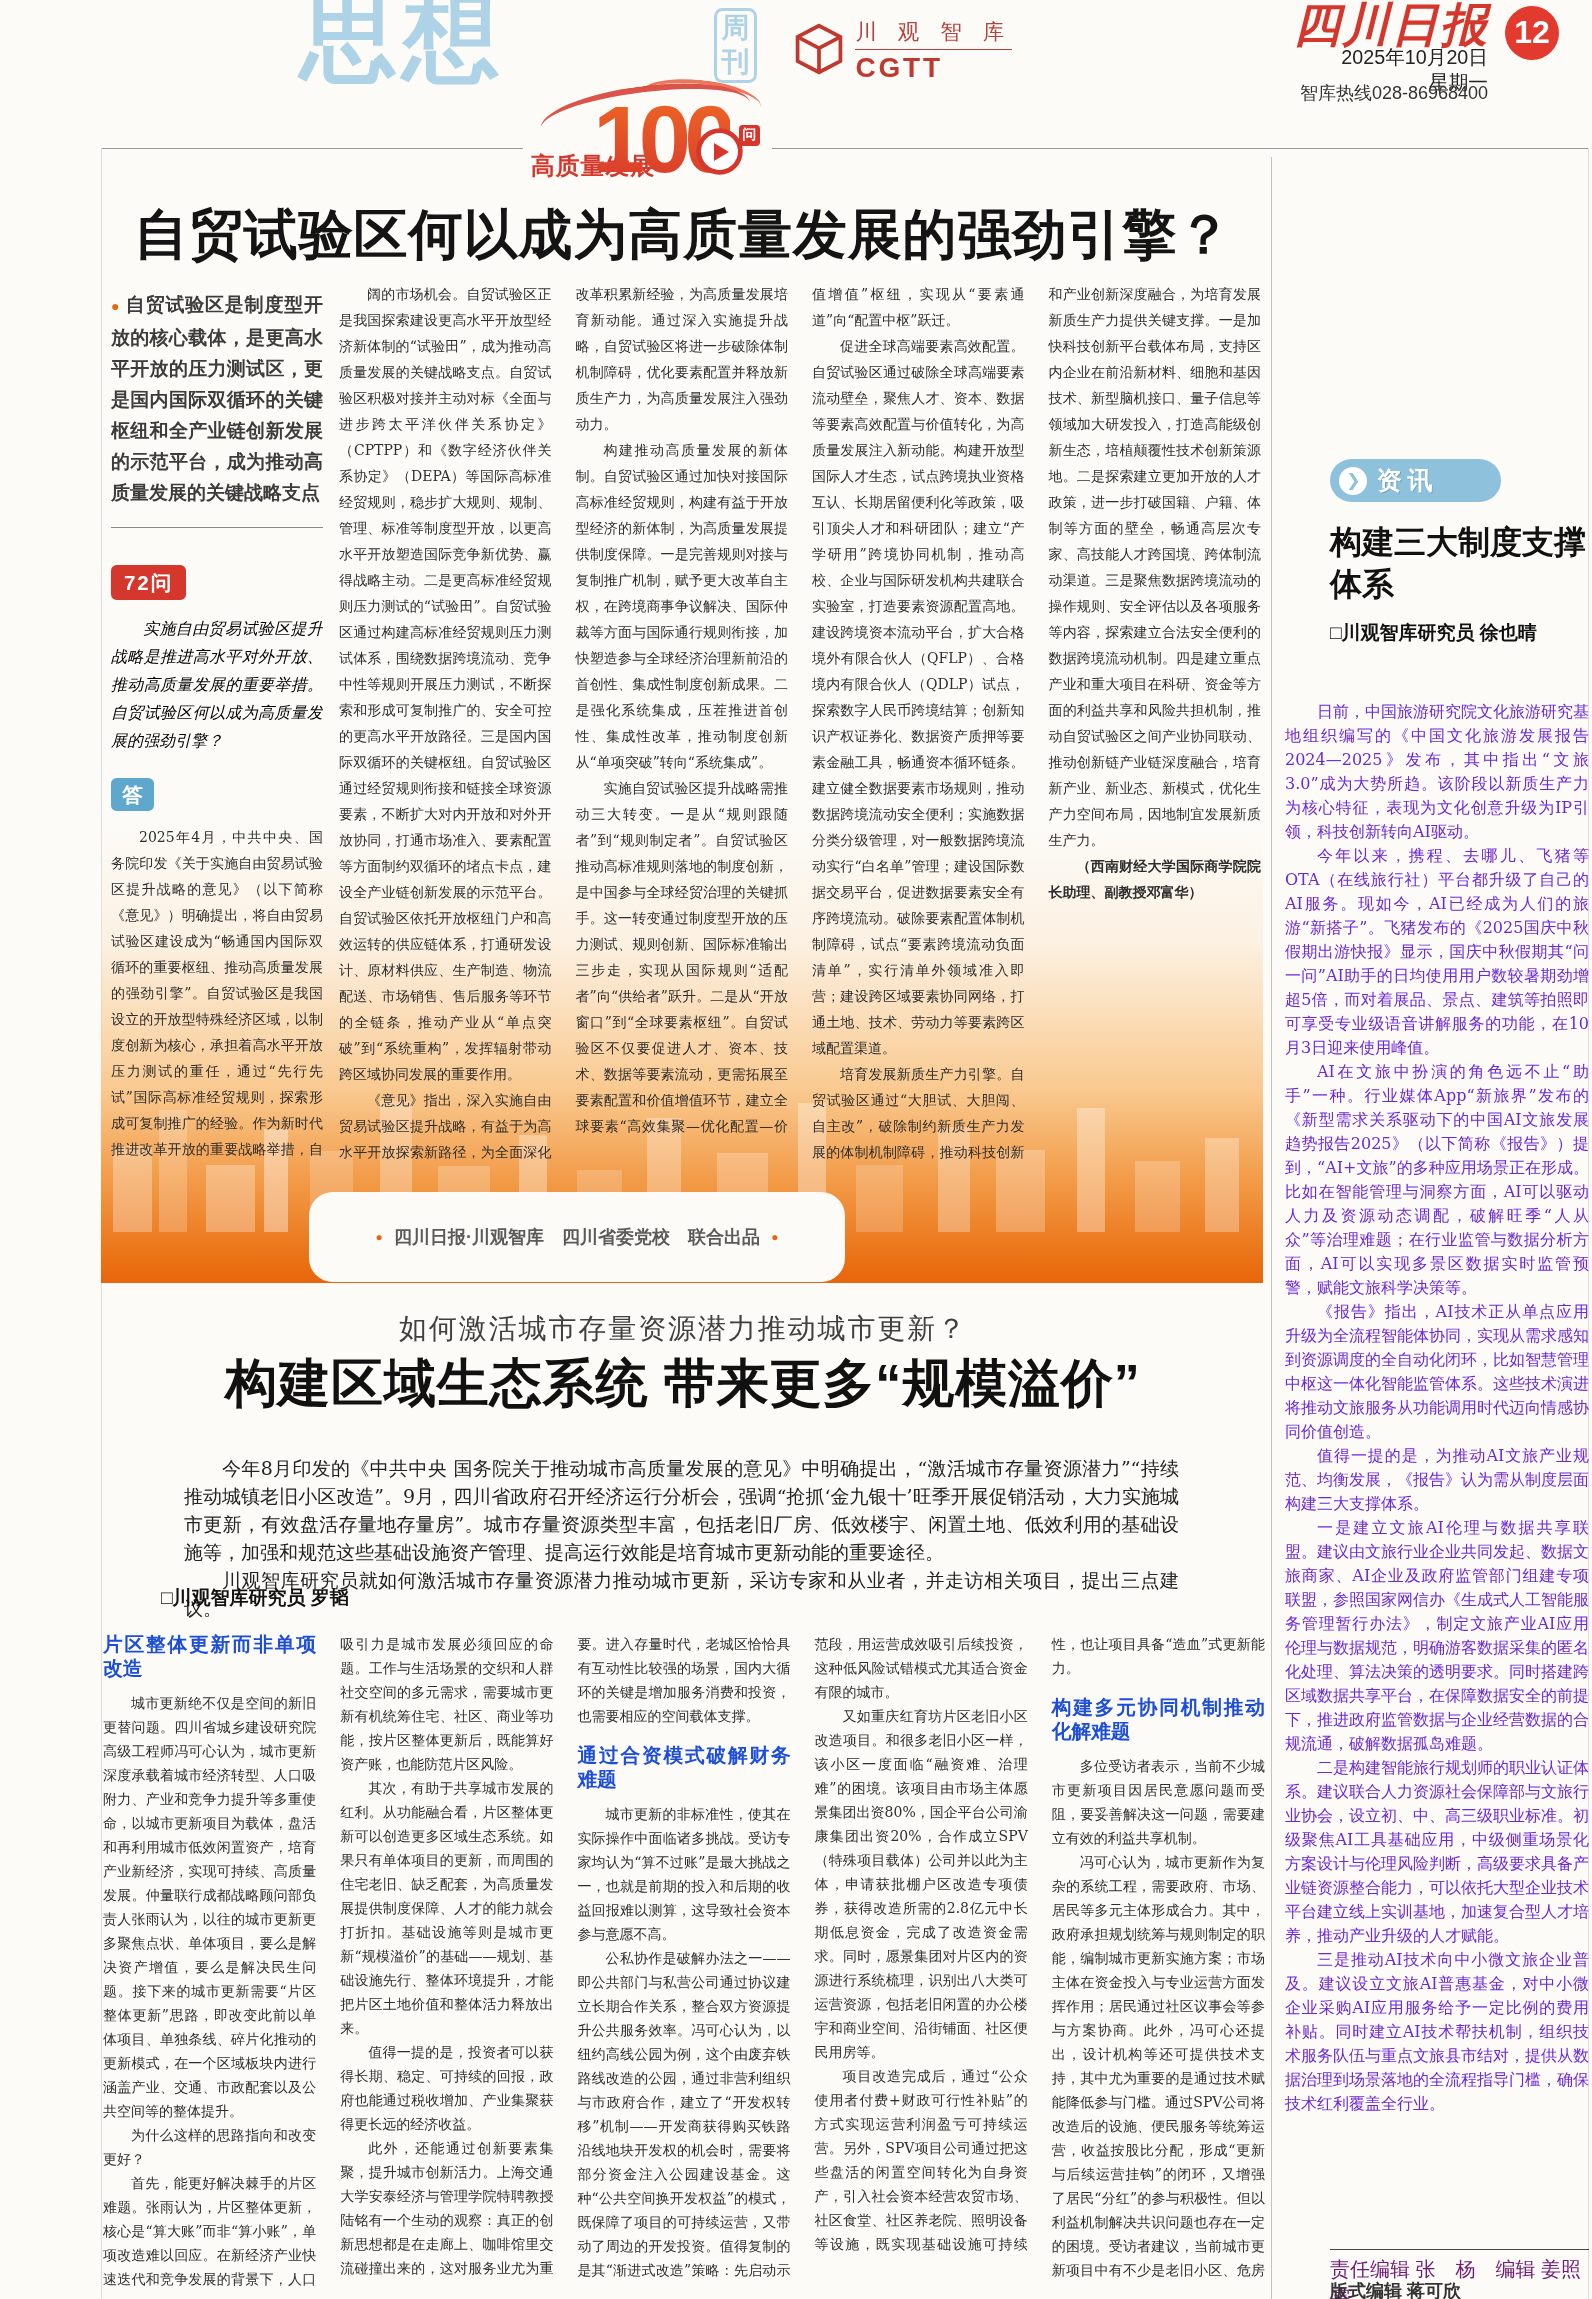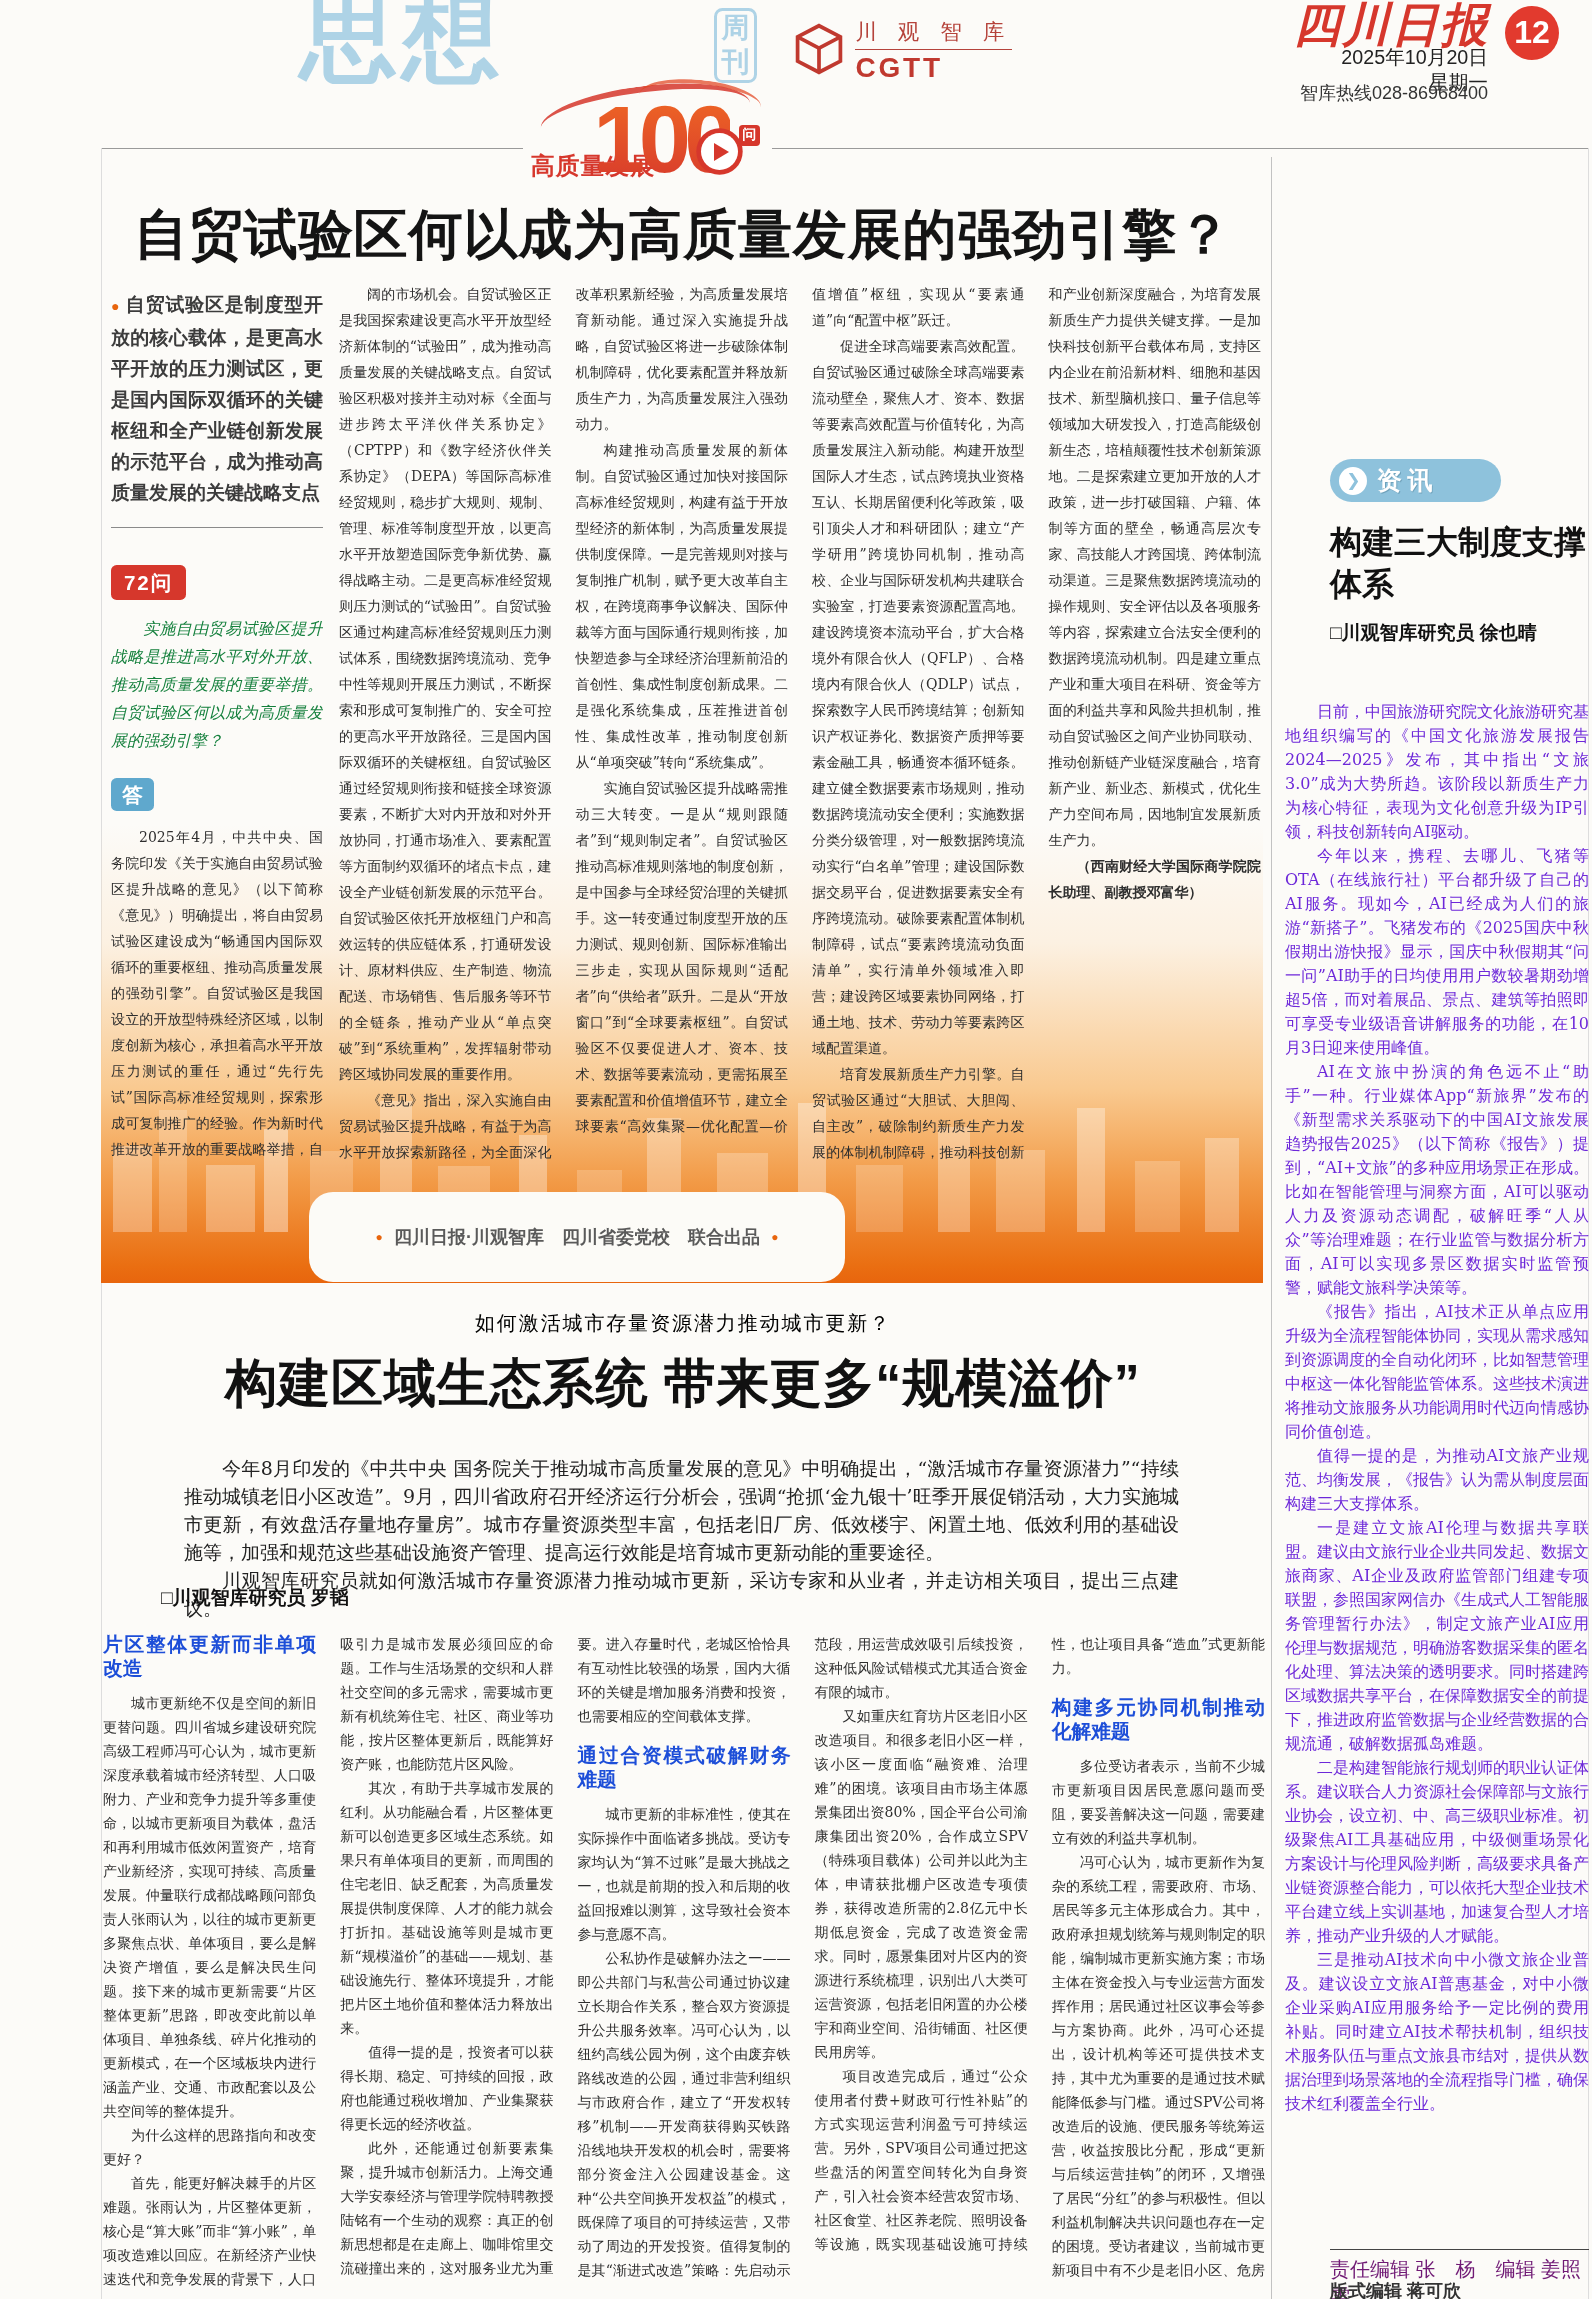--- a/index.html
+++ b/index.html
@@ -64,36 +64,36 @@
   .skyline i:nth-child(16){left:84%;width:28px;height:124px;background:rgba(255,255,255,.34);}
   .skyline i:nth-child(17){left:89%;width:45px;height:71px;background:rgba(255,255,255,.22);}
   .skyline i:nth-child(18){left:95%;width:34px;height:94px;}
   .a1-left{left:111px;top:289px;width:212px;height:873px;overflow:hidden;z-index:2;}
   .a1-intro{font-size:19px;line-height:31px;font-weight:700;color:#3c3c3c;text-align:justify;}
   .a1-intro .dot{color:#e8650d;font-size:14px;margin-right:5.6px;}
   .a1-div{margin-top:19px;border-top:0.9px solid #8a8a8a;}
   .tag72{display:inline-block;margin-top:37px;background:#d6372c;color:#fff;font-size:20.6px;font-weight:700;
          padding:3.7px 13px;border-radius:5.6px;letter-spacing:1.9px;}
   .a1-q{margin-top:15px;font-family:"DejaVu Serif","Liberation Serif",serif;font-style:italic;
-        font-size:16px;line-height:28px;color:#15803d;text-align:justify;text-indent:2em;}
+        font-size:16px;line-height:28px;color:#000000;text-align:justify;text-indent:2em;}
   .tagA{display:inline-block;margin-top:22.5px;background:#5fa8cd;color:#fff;font-size:20.6px;font-weight:700;
         padding:2.8px 11.2px;border-radius:5.6px;}
   .a1-ans{margin-top:13px;font-family:"DejaVu Serif","Liberation Serif",serif;font-size:14px;line-height:26px;
           color:#2e2e2e;text-align:justify;}
   .a1-ans p{margin:0;text-indent:2em;}
   .a1-body{left:339px;top:281px;width:922px;height:885px;z-index:2;overflow:hidden;
            column-count:4;column-gap:24px;column-fill:auto;
            font-family:"DejaVu Serif","Liberation Serif",serif;font-size:14px;line-height:26px;color:#2e2e2e;text-align:justify;}
   .a1-body p{margin:0;text-indent:2em;}
   .a1-body p.attr{font-weight:700;text-indent:2em;}
   .banner{left:309px;top:1192px;width:536px;height:90px;background:#fcfbf7;border-radius:24px;z-index:3;
           display:flex;align-items:center;justify-content:center;gap:11.2px;font-size:18px;font-weight:700;color:#5a5a5a;}
   .banner .b{color:#e8650d;font-size:12px;}
   
-  .a2-kicker{left:103px;top:1310px;width:1160px;text-align:center;font-size:20px;color:#000000;letter-spacing:1.9px;}
+  .a2-kicker{left:103px;top:1310px;width:1160px;text-align:center;font-size:28px;color:#404040;letter-spacing:1.9px;}
   .a2-headline{left:103px;top:1349px;width:1160px;text-align:center;font-size:52px;font-weight:900;color:#111;letter-spacing:0.9px;}
   .a2-intro{left:184px;top:1454px;width:995px;font-family:"DejaVu Serif","Liberation Serif",serif;
             font-size:19px;line-height:28px;color:#222;text-align:justify;}
   .a2-intro p{margin:0;text-indent:2em;}
   .a2-byline{left:161px;top:1585px;font-size:19px;font-weight:700;color:#111;}
   .a2-body{left:103px;top:1632px;width:1162px;height:667px;overflow:hidden;z-index:2;
            column-count:5;column-gap:24px;column-fill:auto;
            font-family:"DejaVu Serif","Liberation Serif",serif;font-size:14px;line-height:24px;color:#2e2e2e;text-align:justify;}
   .a2-body p{margin:0;text-indent:2em;}
   .a2-body h3{font-family:"Liberation Sans","DejaVu Sans",sans-serif;font-size:19.7px;color:#1d4ed8;

